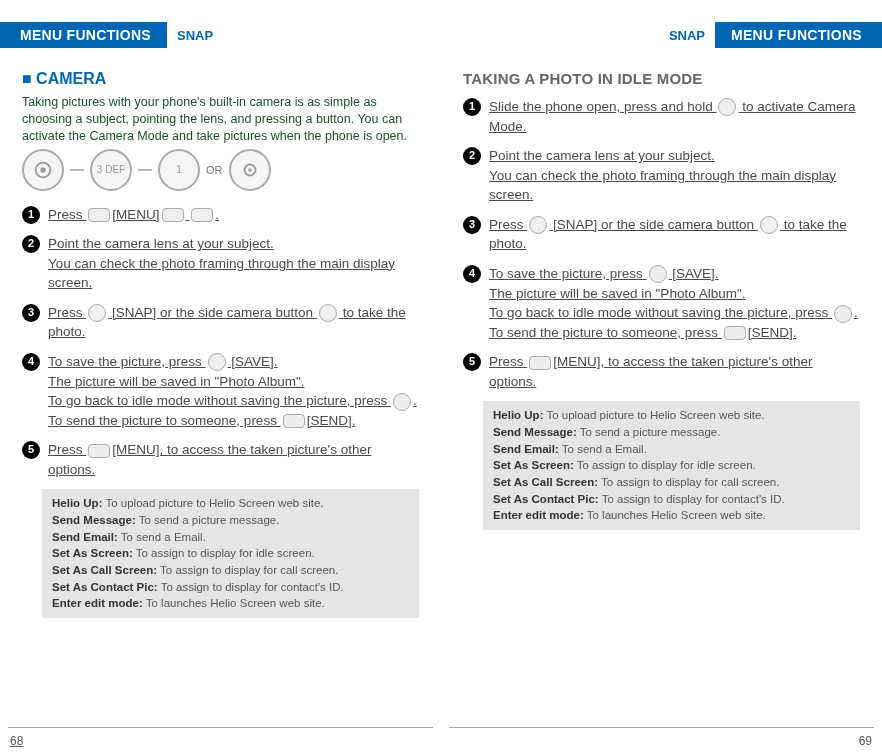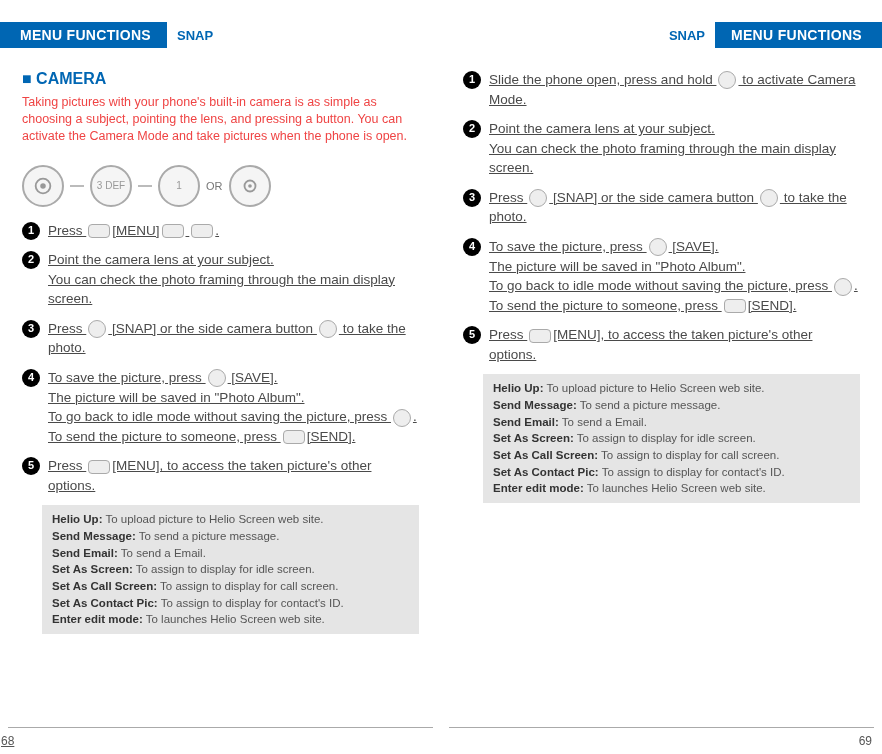--- a/index.html
+++ b/index.html
@@ -47,24 +47,24 @@
     font-weight: bold;
     font-size: 13px;
   }
   .section-title {
     color: #0066b3;
     font-weight: bold;
     font-size: 16px;
     margin-bottom: 6px;
   }
   .intro {
-    color: #ef4444;
+    color: #14532d;
     font-size: 12.5px;
     line-height: 1.35;
-    margin-bottom: 20px;
+    margin-bottom: 4px;
   }
   .icon-row {
     display: flex;
     align-items: center;
     gap: 6px;
     margin-bottom: 14px;
   }
   .circ {
     width: 42px; height: 42px;
     border: 2px solid #aaa;
@@ -135,21 +135,21 @@
     line-height: 1.45;
     color: #555;
   }
   .options-box .row b { color:#333; }
   .page-num {
     position: absolute;
     bottom: 6px;
     font-size: 12px;
     color: #555;
   }
-  .page-num.left { left: 1px; text-decoration: underline; }
+  .page-num.left { left: 10px; text-decoration: underline; }
   .page-num.right { right: 10px; }
   .footer-line {
     position:absolute;
     bottom:26px; left:8px; right:8px;
     border-top:1px solid #aaa;
   }
   .connector { flex:0 0 14px; height:2px; background:#bbb; }
 </style>
 </head>
 <body>
@@ -226,20 +226,21 @@
     <div class="footer-line"></div>
     <div class="page-num left">68</div>
   </div>
 
   <div class="col">
     <div class="header-tab right">
       <div class="snap-label">SNAP</div>
       <div class="tab-blue rside">MENU FUNCTIONS</div>
     </div>
 
+    <div class="subheading" style="color:#666;">TAKING A PHOTO IN IDLE MODE</div>
 
     <ol class="steps">
       <li>
           <span class="step-num">1</span>
         <span class="step-text">Slide the phone open, press and hold <span class="inline-ico circle"></span> to activate Camera Mode.</span>
         </li>
       <li>
           <span class="step-num">2</span>
         <span class="step-text">Point the camera lens at your subject.<br>You can check the photo framing through the main display screen.</span>
         </li>

